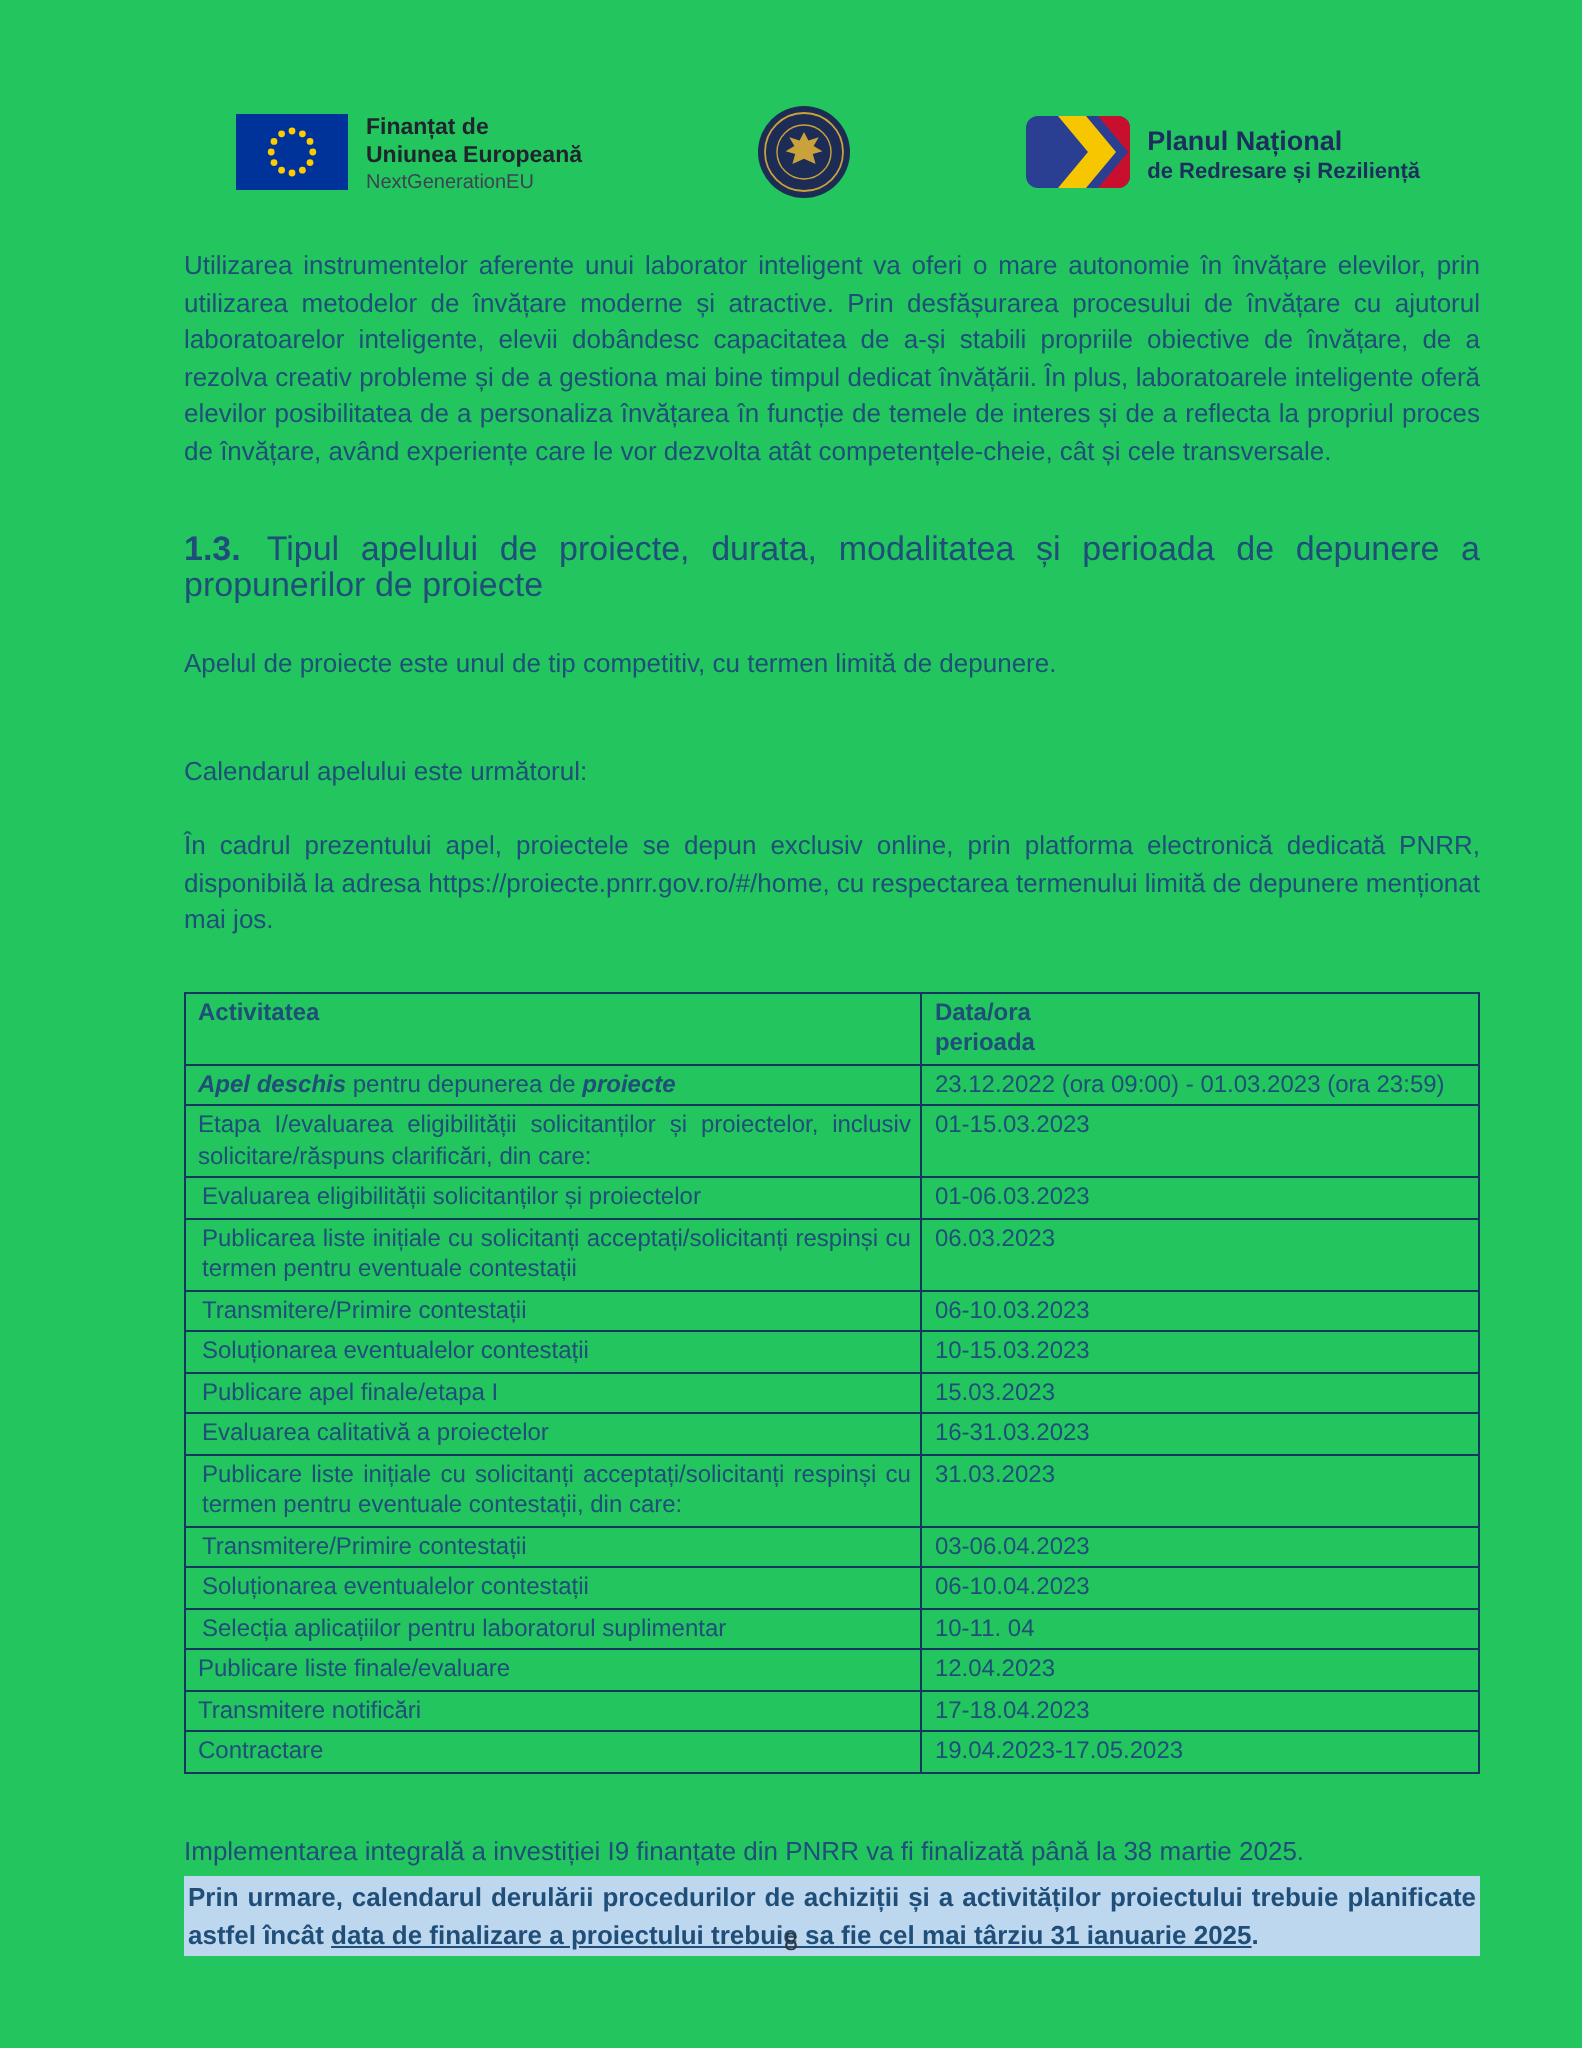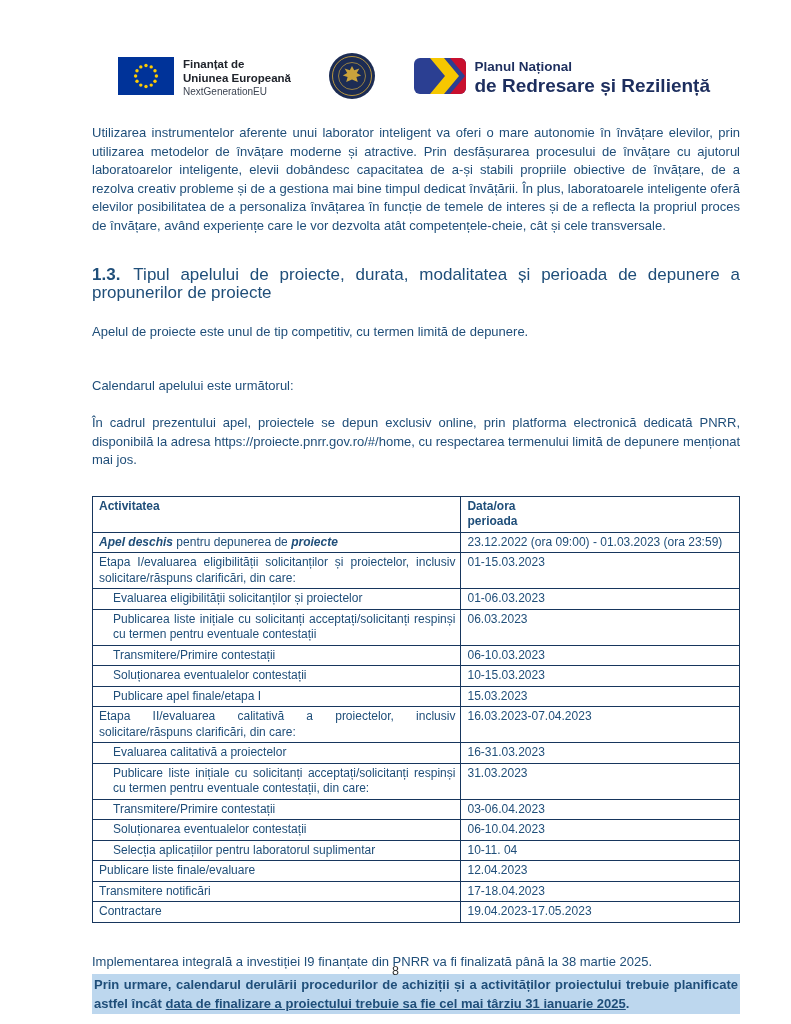--- a/index.html
+++ b/index.html
@@ -1,50 +1,50 @@
 <!DOCTYPE html>
 <html><head>
 <meta charset="utf-8">
 <style>
   html,body{margin:0;padding:0;background:#e8e8e8;}
   .page{
-    width:791px;height:1024px;margin:0 auto;background:#ffffff;
+    width:791px;height:1024px;margin:0 auto;background:#22c55e;
     font-family:"Liberation Sans",sans-serif;color:#1F4E79;
     position:relative;box-sizing:border-box;
     padding:50px 51px 0 92px;overflow:hidden;
   }
   
   .header-row{display:flex;align-items:center;justify-content:space-between;margin:0 30px 0 26px;height:56px;}
   .logo-block{display:flex;align-items:center;gap:9px;}
   .eu-text{display:flex;flex-direction:column;line-height:1.18;}
   .eu-text .l1,.eu-text .l2{font-weight:700;font-size:11.5px;color:#20242c;}
   .eu-text .l3{font-size:10px;color:#3c4452;margin-top:1px;}
   .pnrr-text{display:flex;flex-direction:column;line-height:1.2;}
   .pnrr-text .l1{font-weight:700;font-size:13.5px;color:#1d2e5e;}
-  .pnrr-text .l2{font-weight:700;font-size:19px;color:#1d2e5e;}
+  .pnrr-text .l2{font-weight:700;font-size:11px;color:#1d2e5e;}
   
   .para{font-size:13px;line-height:18.6px;text-align:justify;margin:0;}
   .para1{margin-top:18px;}
   .heading{margin-top:30px;font-size:17px;}
   .heading .num{font-weight:700;margin-right:13px;}
   .para2{margin-top:20px;}
   .para3{margin-top:18px;}
   .url{cursor:pointer;}
   .cal-intro{margin-top:36px;font-size:13px;}
   
   table.cal{border-collapse:collapse;margin-top:26px;width:648px;font-size:12px;}
   table.cal td,table.cal th{
     border:1px solid #17365D;vertical-align:top;
     padding:2px 5px 2px 6px;line-height:15.5px;color:#1F4E79;
   }
   table.cal th{text-align:left;font-weight:700;}
   table.cal col.c1{width:369px;}
   table.cal col.c2{width:279px;}
   td.act{text-align:justify;}
-  td.act.ind{padding-left:20px;}
+  td.act.ind{padding-left:8px;}
   td.date{text-align:left;}
   .b{font-weight:400;}
   .bi{font-weight:700;font-style:italic;}
   
   .foot1{margin-top:30px;font-size:13px;text-align:justify;}
   .highlight{
     margin-top:3px;font-size:13px;line-height:19px;font-weight:700;
     background:#BDD7EE;text-align:justify;padding:1px 2px;
   }
   .highlight .ul{text-decoration:underline;}
@@ -169,24 +169,20 @@
         </tr>
         <tr>
           <td class="act ind">Soluționarea eventualelor contestații</td>
           <td class="date">10-15.03.2023</td>
         </tr>
         <tr>
           <td class="act ind">Publicare apel finale/etapa I</td>
           <td class="date">15.03.2023</td>
         </tr>
         <tr>
-          <td class="act">Etapa II/evaluarea calitativă a proiectelor, inclusiv solicitare/răspuns clarificări, din care:</td>
-          <td class="date">16.03.2023-07.04.2023</td>
-        </tr>
-        <tr>
           <td class="act ind">Evaluarea calitativă a proiectelor</td>
           <td class="date">16-31.03.2023</td>
         </tr>
         <tr>
           <td class="act ind">Publicare liste inițiale cu solicitanți acceptați/solicitanți respinși cu termen pentru eventuale contestații, din care:</td>
           <td class="date">31.03.2023</td>
         </tr>
         <tr>
           <td class="act ind">Transmitere/Primire contestații</td>
           <td class="date">03-06.04.2023</td>

